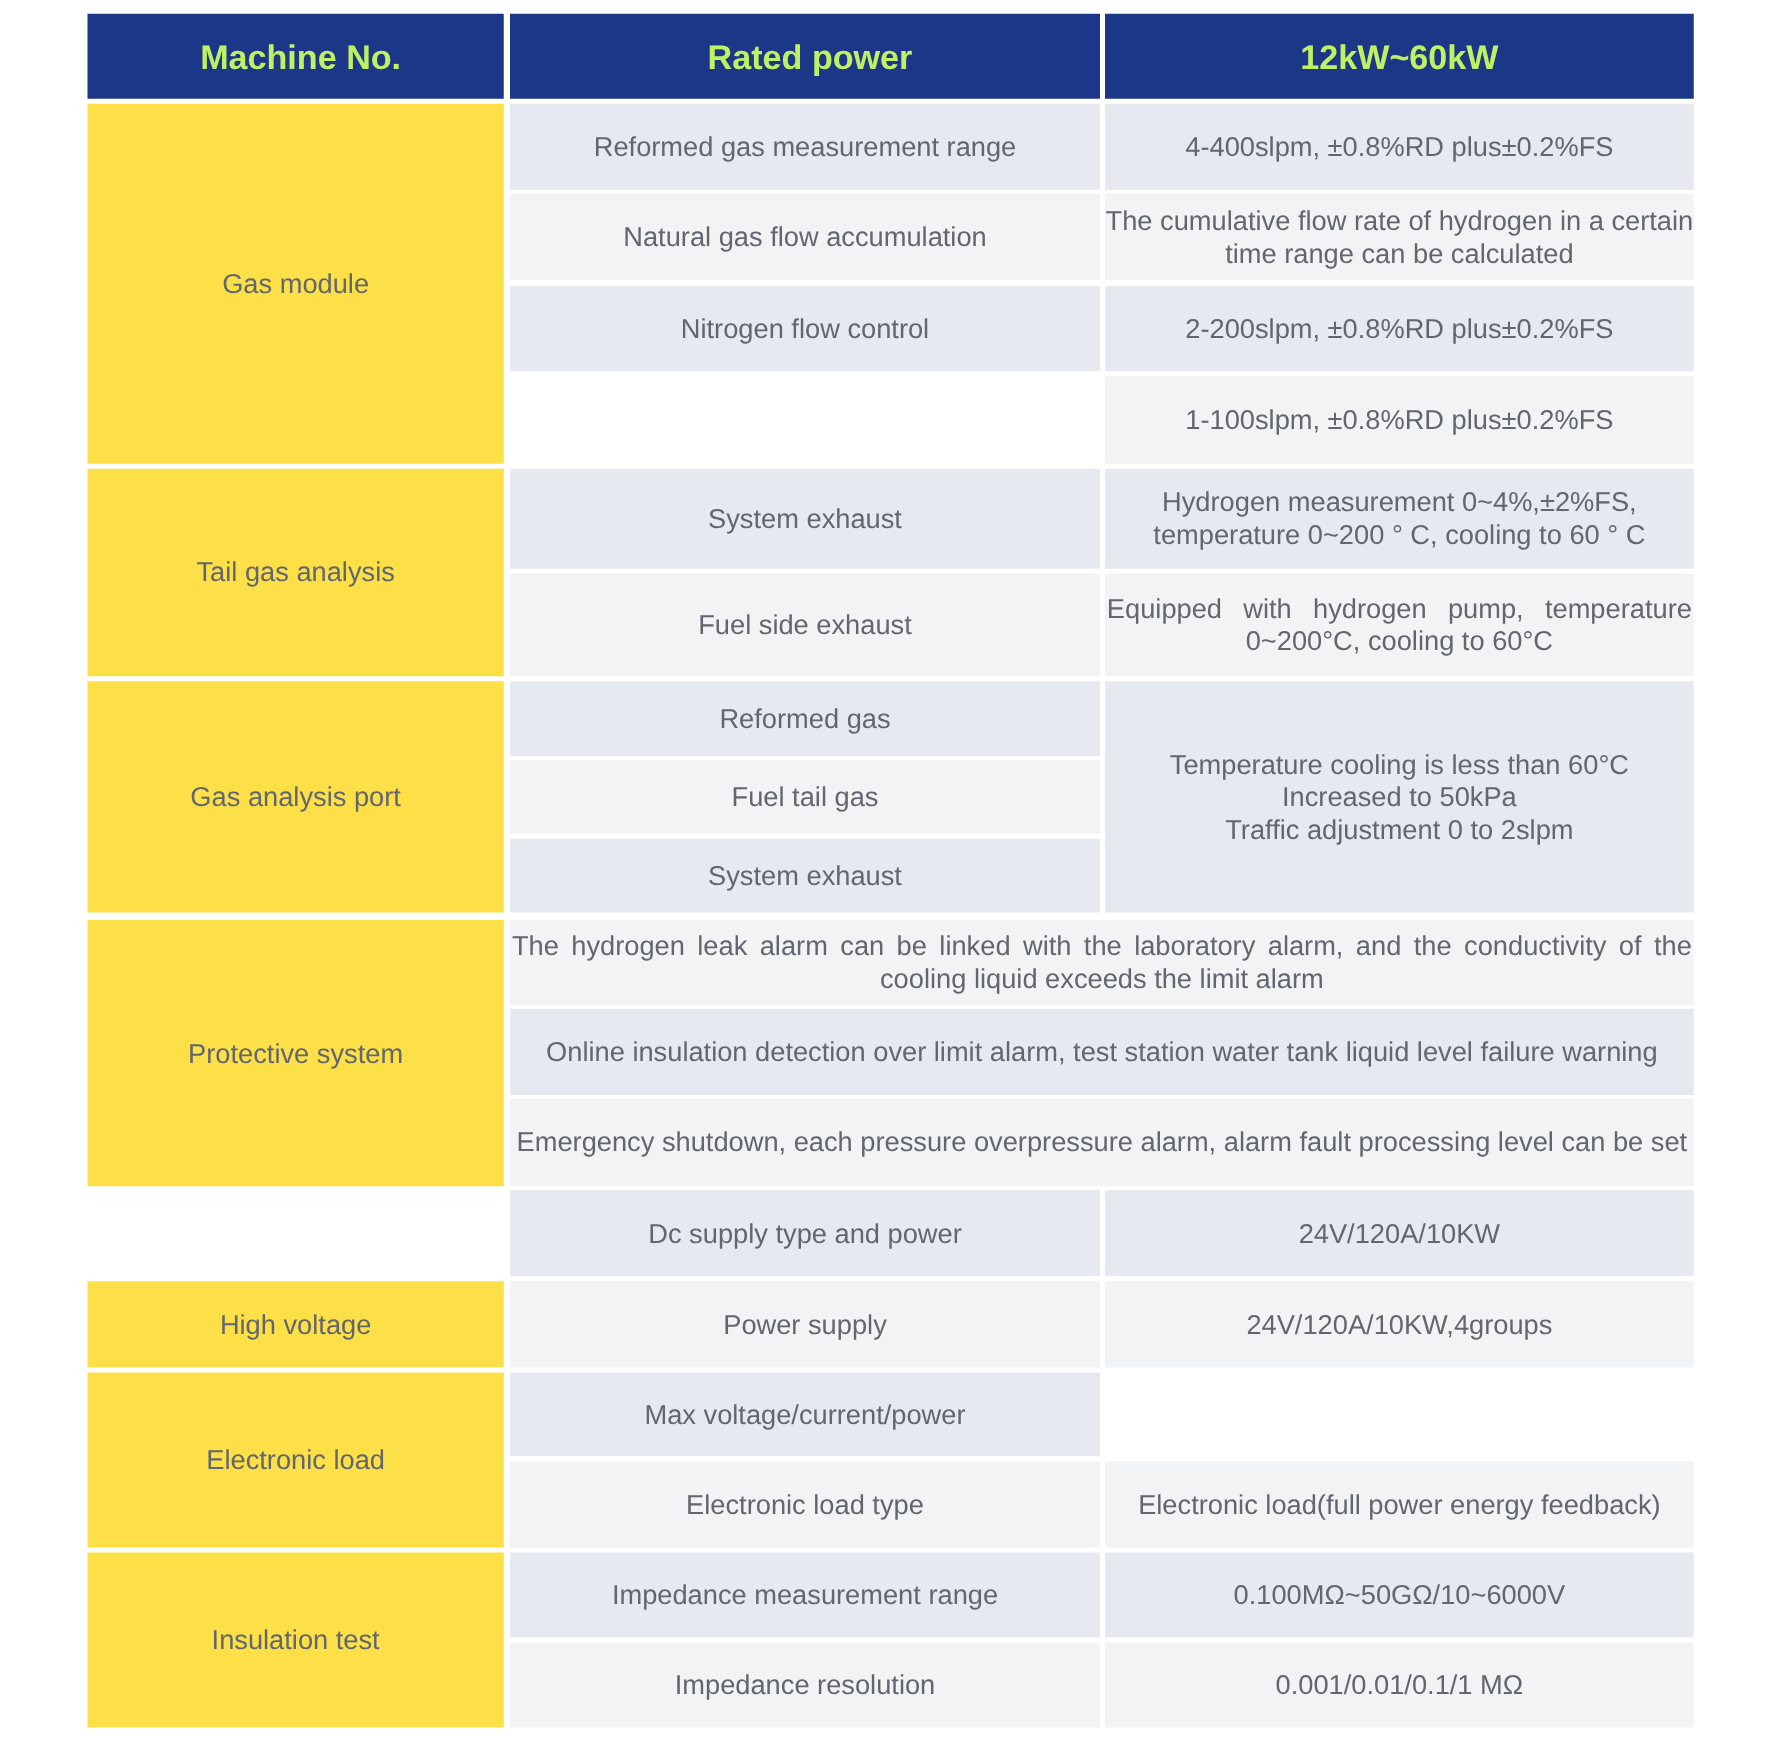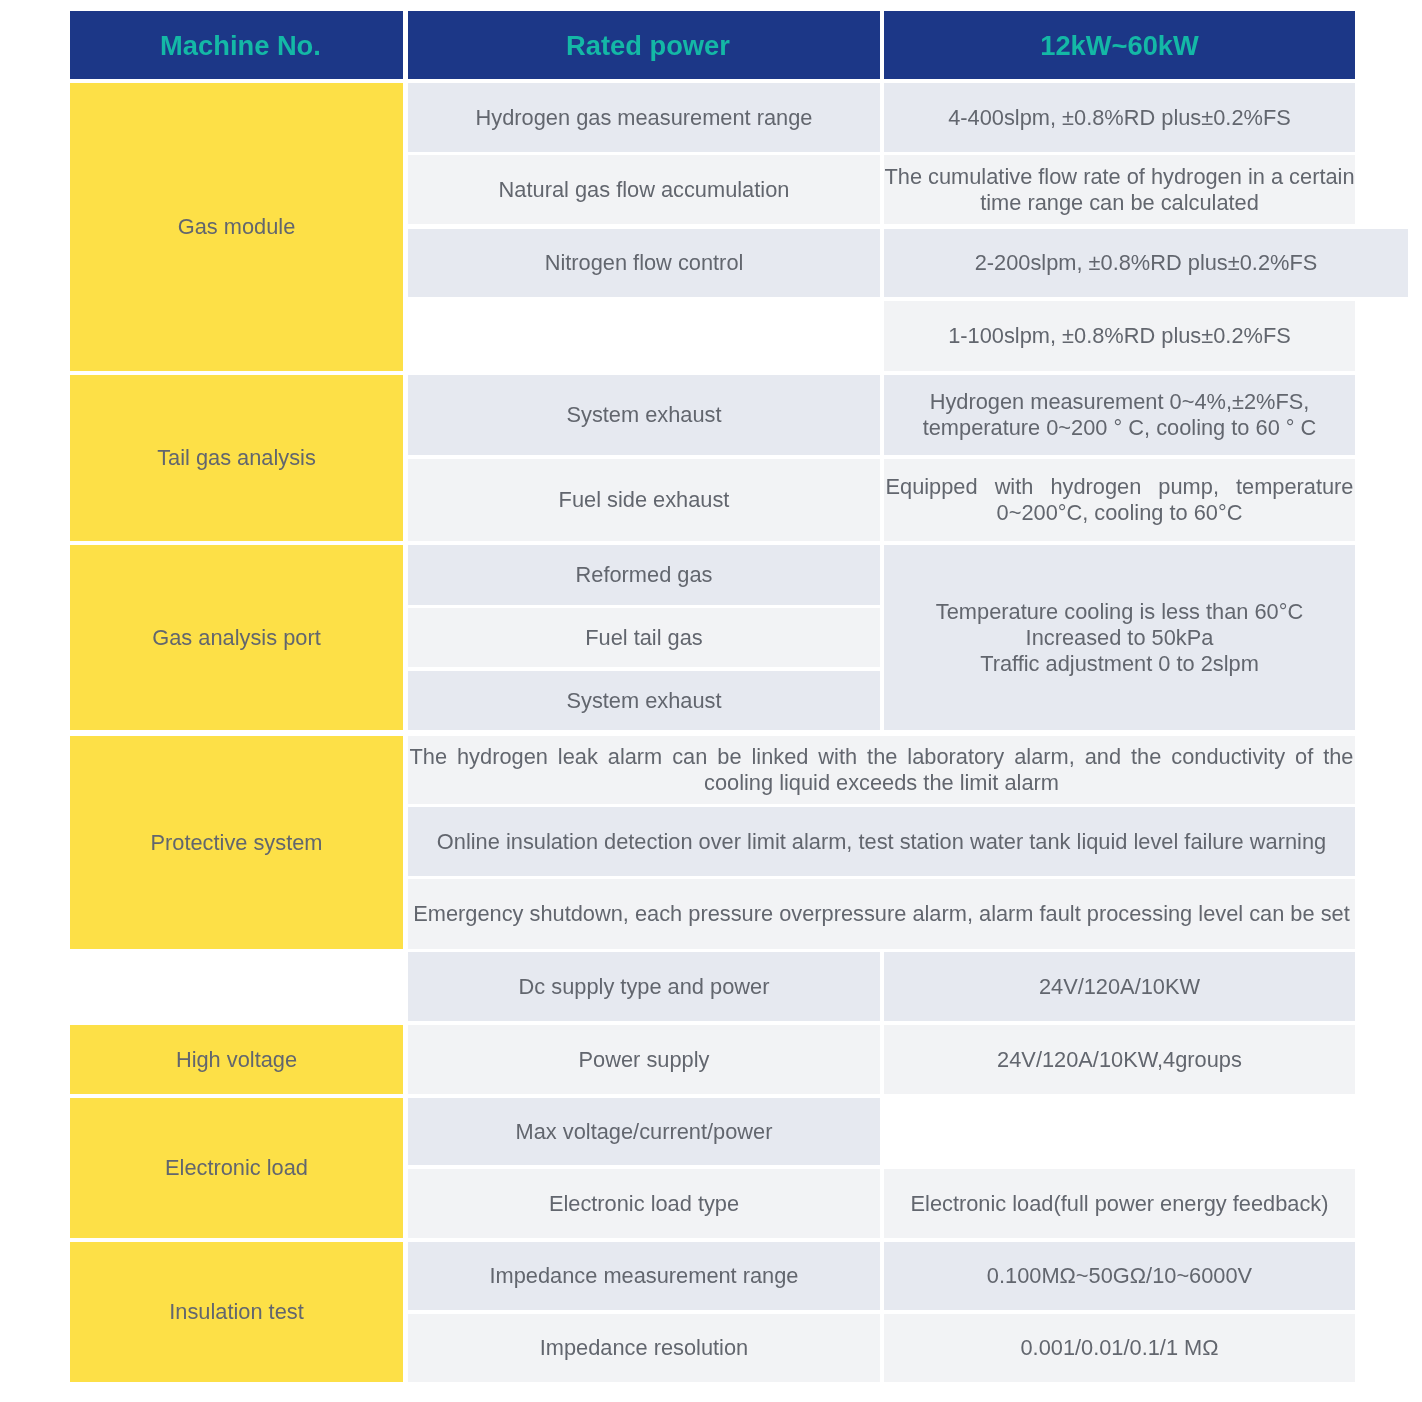--- a/index.html
+++ b/index.html
@@ -39,21 +39,21 @@
     font-weight: bold;
     font-size: 27.3px;
     line-height: 33px;
     padding-top: 1px;
   }
   .cell.hdr.nudge .tx { transform: translateX(4px); }
   .cell.shade-a { background: #e6e9f0; }
   .cell.shade-b { background: #f2f3f5; }
   .cell.group   { background: #f2f3f5; }
 </style>
-<style>body{background:#ffffff}.cell{color:#62666e}.cell.hdr{background:#1c3787;color:#14b8a6}.cell.shade-a{background:#e6e9f0}.cell.shade-b{background:#f2f3f5}.cell.group{background:#fde047}</style></head>
+<style>body{background:#ffffff}.cell{color:#62666e}.cell.hdr{background:#1c3787;color:#bef264}.cell.shade-a{background:#e6e9f0}.cell.shade-b{background:#f2f3f5}.cell.group{background:#fde047}</style></head>
 <body>
 
 <div id="spec-table">
 <div class="cell hdr nudge" style="left:0px;top:0px;width:333px;height:68px">
       <span class="tx">
         <span class="ln"><i>Machine No.</i></span>
       </span>
     </div>
 <div class="cell hdr nudge" style="left:338px;top:0px;width:472px;height:68px">
       <span class="tx">
@@ -65,21 +65,21 @@
         <span class="ln"><i>12kW~60kW</i></span>
       </span>
     </div>
 <div class="cell group" style="left:0px;top:72px;width:333px;height:288px">
       <span class="tx">
         <span class="ln"><i>Gas module</i></span>
       </span>
     </div>
 <div class="cell shade-a" style="left:338px;top:72px;width:472px;height:69px">
       <span class="tx">
-        <span class="ln"><i>Hydrogen gas measurement range</i></span>
+        <span class="ln"><i>Reformed gas measurement range</i></span>
       </span>
     </div>
 <div class="cell shade-a" style="left:814px;top:72px;width:471px;height:69px">
       <span class="tx">
         <span class="ln"><i>4-400slpm, ±0.8%RD plus±0.2%FS</i></span>
       </span>
     </div>
 <div class="cell shade-b" style="left:338px;top:144px;width:472px;height:69px">
       <span class="tx">
         <span class="ln"><i>Natural gas flow accumulation</i></span>
@@ -89,21 +89,21 @@
       <span class="tx">
         <span class="ln"><i>The cumulative flow rate of hydrogen in a certain</i></span>
         <span class="ln"><i>time range can be calculated</i></span>
       </span>
     </div>
 <div class="cell shade-a" style="left:338px;top:218px;width:472px;height:68px">
       <span class="tx">
         <span class="ln"><i>Nitrogen flow control</i></span>
       </span>
     </div>
-<div class="cell shade-a" style="left:814px;top:218px;width:524px;height:68px">
+<div class="cell shade-a" style="left:814px;top:218px;width:471px;height:68px">
       <span class="tx">
         <span class="ln"><i>2-200slpm, ±0.8%RD plus±0.2%FS</i></span>
       </span>
     </div>
 <div class="cell shade-b" style="left:814px;top:290px;width:471px;height:70px">
       <span class="tx">
         <span class="ln"><i>1-100slpm, ±0.8%RD plus±0.2%FS</i></span>
       </span>
     </div>
 <div class="cell group" style="left:0px;top:364px;width:333px;height:166px">

